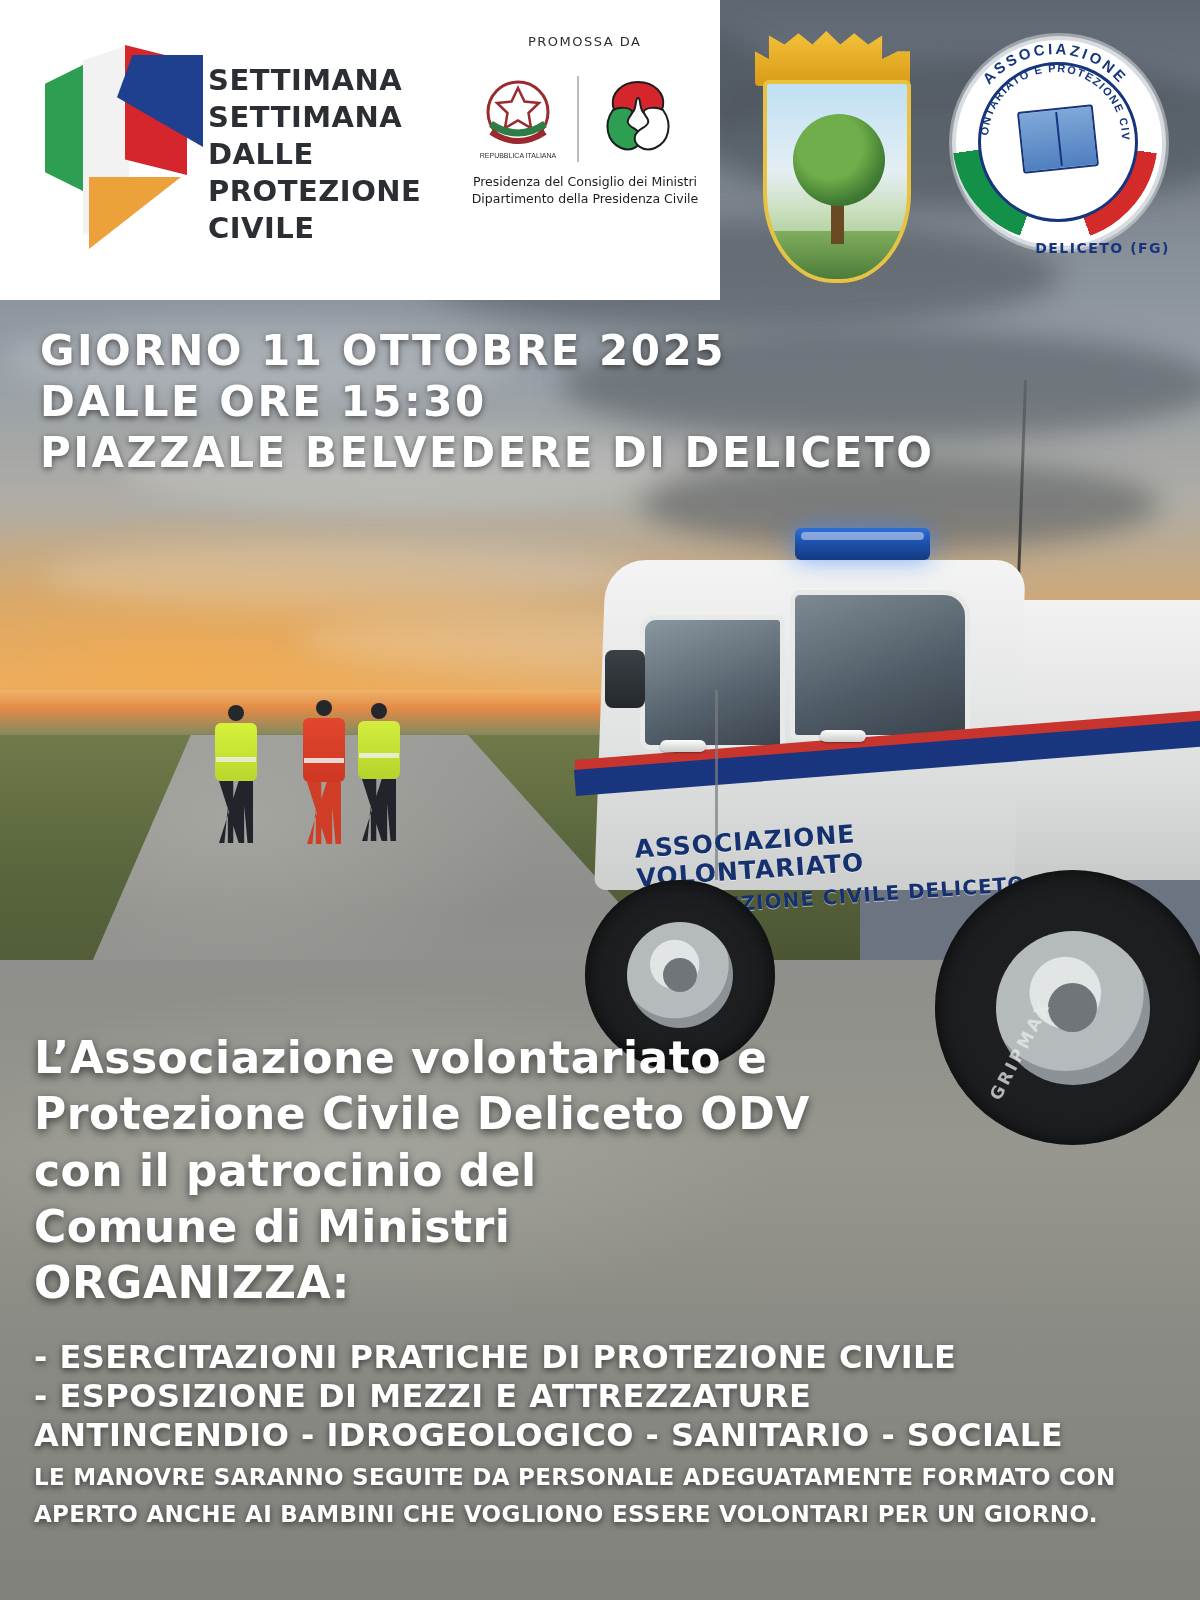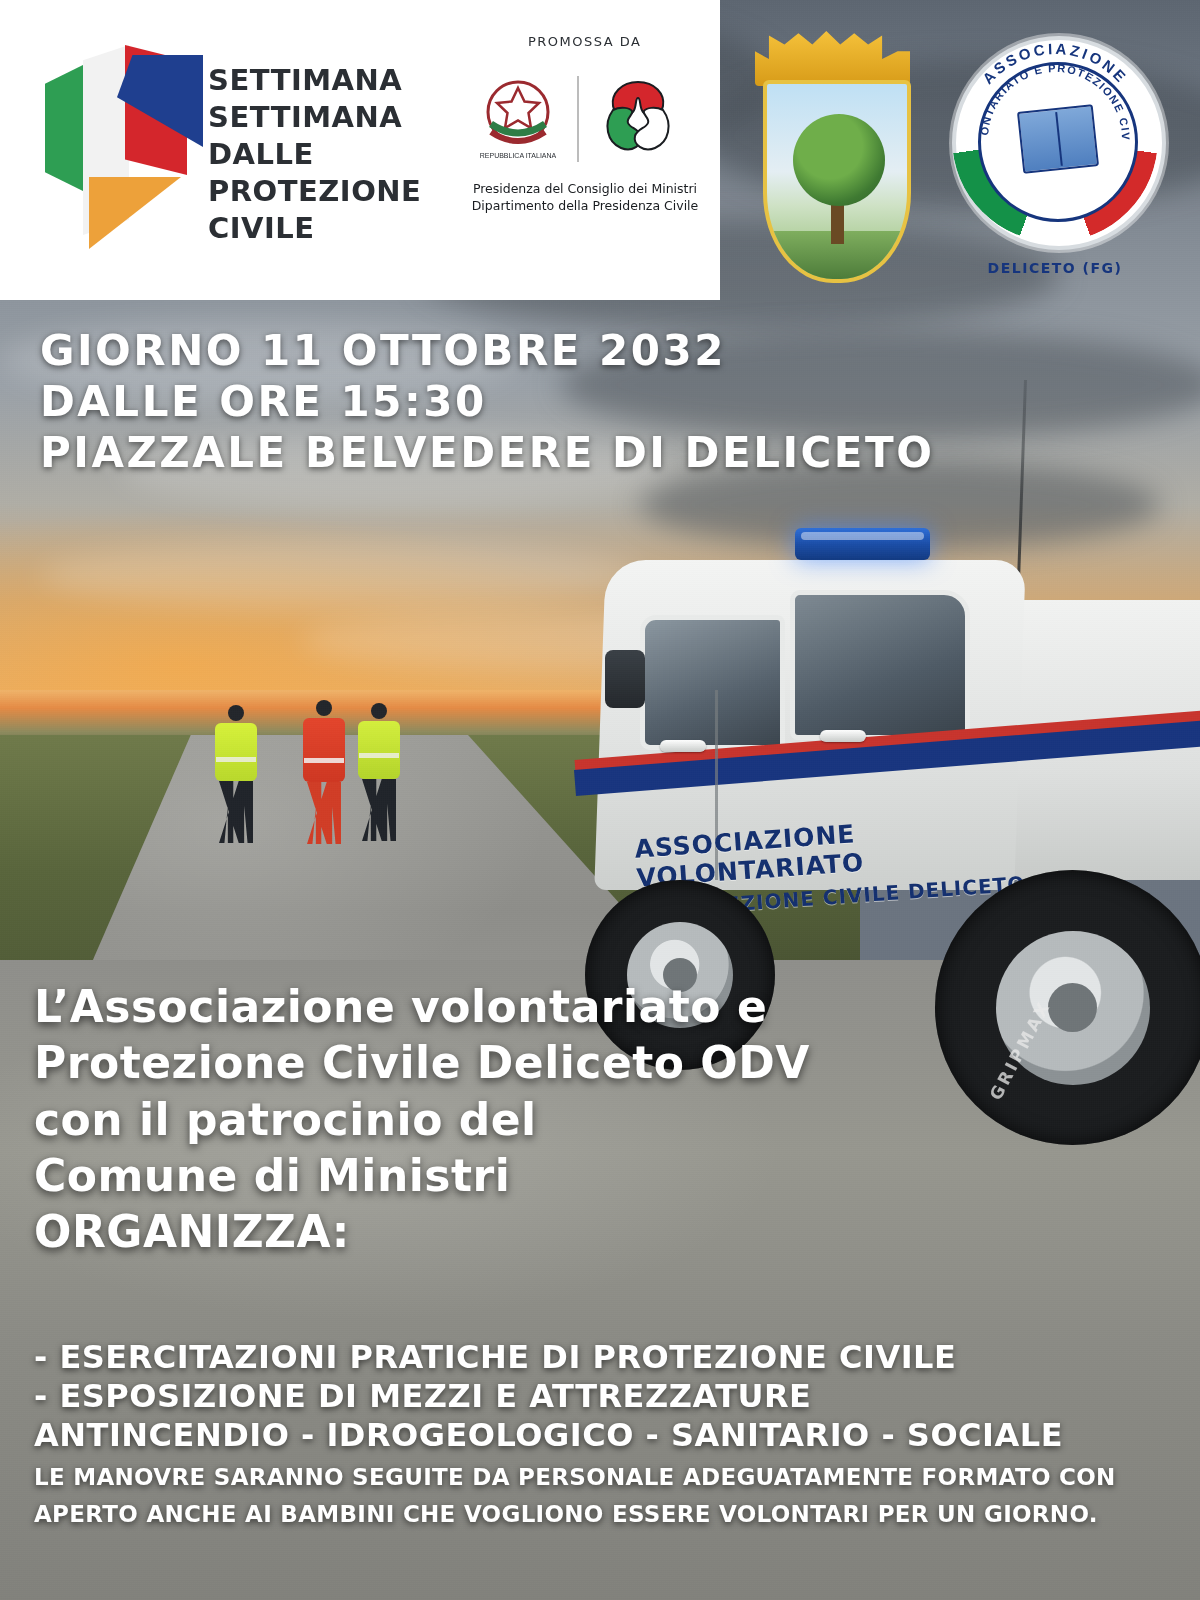--- a/index.html
+++ b/index.html
@@ -210,21 +210,21 @@
   .gov-emblem {
     position: absolute; left: 10px; top: 0; width: 86px; height: 92px;
   }
   .gov-divider { position: absolute; left: 112px; top: 4px; width: 2px; height: 86px; background: #bcbcbc; }
   .pc-tri { position: absolute; left: 128px; top: 4px; width: 90px; height: 86px; }
   .pc-label {
     position: absolute; left: 0; top: 100px; width: 240px; text-align: center;
     color: #1a1d21;
   }
   .pc-label .t1 { font-size: 21px; font-weight: bold; letter-spacing: 0.5px; }
-  .pc-label .t2 { font-size: 12.5px; margin-top: 9px; line-height: 1.35; }
+  .pc-label .t2 { font-size: 12.5px; margin-top: 2px; line-height: 1.35; }
 
   
   .crest { position: absolute; left: 745px; top: 18px; width: 175px; height: 270px; }
   .crest .crown {
     position: absolute; left: 10px; top: 12px; width: 155px; height: 56px;
     background: linear-gradient(180deg, #f5c23b 0%, #d79b18 100%);
     clip-path: polygon(0% 100%, 0% 38%, 9% 52%, 9% 10%, 19% 26%, 28% 6%, 37% 26%, 46% 2%,
                        55% 26%, 64% 6%, 73% 26%, 82% 10%, 82% 52%, 92% 38%, 100% 38%, 100% 100%);
     border-radius: 4px;
   }
@@ -292,21 +292,21 @@
   .date-block {
     position: absolute; left: 40px; top: 325px; width: 1000px;
     color: #ffffff;
     font-weight: bold;
     font-size: 42px;
     line-height: 1.22;
     letter-spacing: 2.5px;
     text-shadow: 0 2px 6px rgba(0,0,0,0.55);
   }
   .body-block {
-    position: absolute; left: 34px; top: 979px; width: 960px;
+    position: absolute; left: 34px; top: 1030px; width: 960px;
     color: #ffffff;
     font-weight: bold;
     font-size: 44px;
     line-height: 1.28;
     letter-spacing: 0.5px;
     text-shadow: 0 3px 8px rgba(0,0,0,0.6);
   }
   .activities {
     position: absolute; left: 34px; top: 1338px; width: 1140px;
     color: #ffffff;
@@ -462,25 +462,25 @@
         <path id="arcTop" d="M 18 103 A 85 85 0 0 1 188 103"></path>
         <path id="arcInner" d="M 36 103 A 67 67 0 0 1 170 103"></path>
       </defs>
       <text font-size="15" font-weight="bold" fill="#16357d" font-family="Liberation Sans, sans-serif" letter-spacing="3">
         <textPath href="#arcTop" startOffset="50%" text-anchor="middle">ASSOCIAZIONE</textPath>
       </text>
       <text font-size="11" font-weight="bold" fill="#16357d" font-family="Liberation Sans, sans-serif" letter-spacing="1.5">
         <textPath href="#arcInner" startOffset="50%" text-anchor="middle">VOLONTARIATO E PROTEZIONE CIVILE</textPath>
       </text>
     </svg>
-    <div class="assoc-label" style="top:240px; color:#16357d;">DELICETO (FG)</div>
+    <div class="assoc-label" style="top:220px; color:#16357d;text-align:right;">DELICETO (FG)</div>
   </div>
 
   <div class="date-block">
-    <div>GIORNO 11 OTTOBRE 2032</div>
+    <div>GIORNO 11 OTTOBRE 2025</div>
     <div>DALLE ORE 15:30</div>
     <div>PIAZZALE BELVEDERE DI DELICETO</div>
   </div>
 
   <div class="body-block">
     <div>L’Associazione volontariato e</div>
     <div>Protezione Civile Deliceto ODV</div>
     <div>con il patrocinio del</div>
     <div>Comune di Ministri</div>
     <div>ORGANIZZA:</div>

